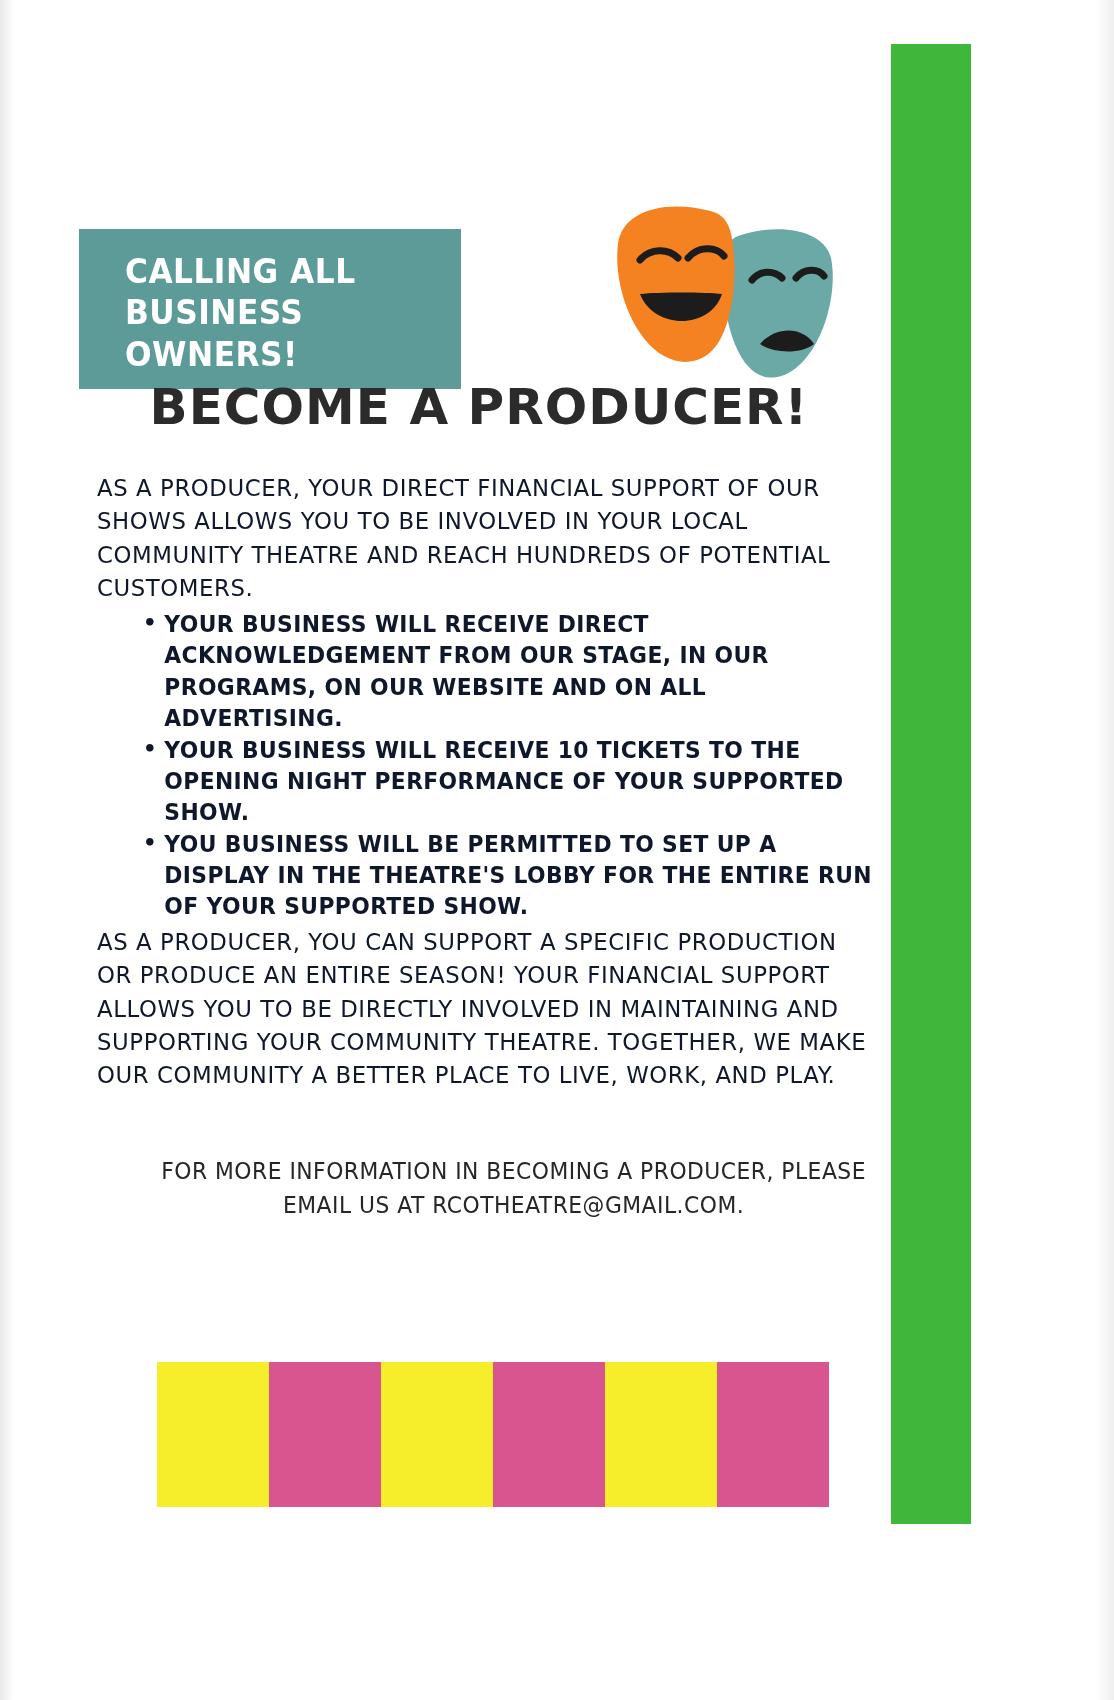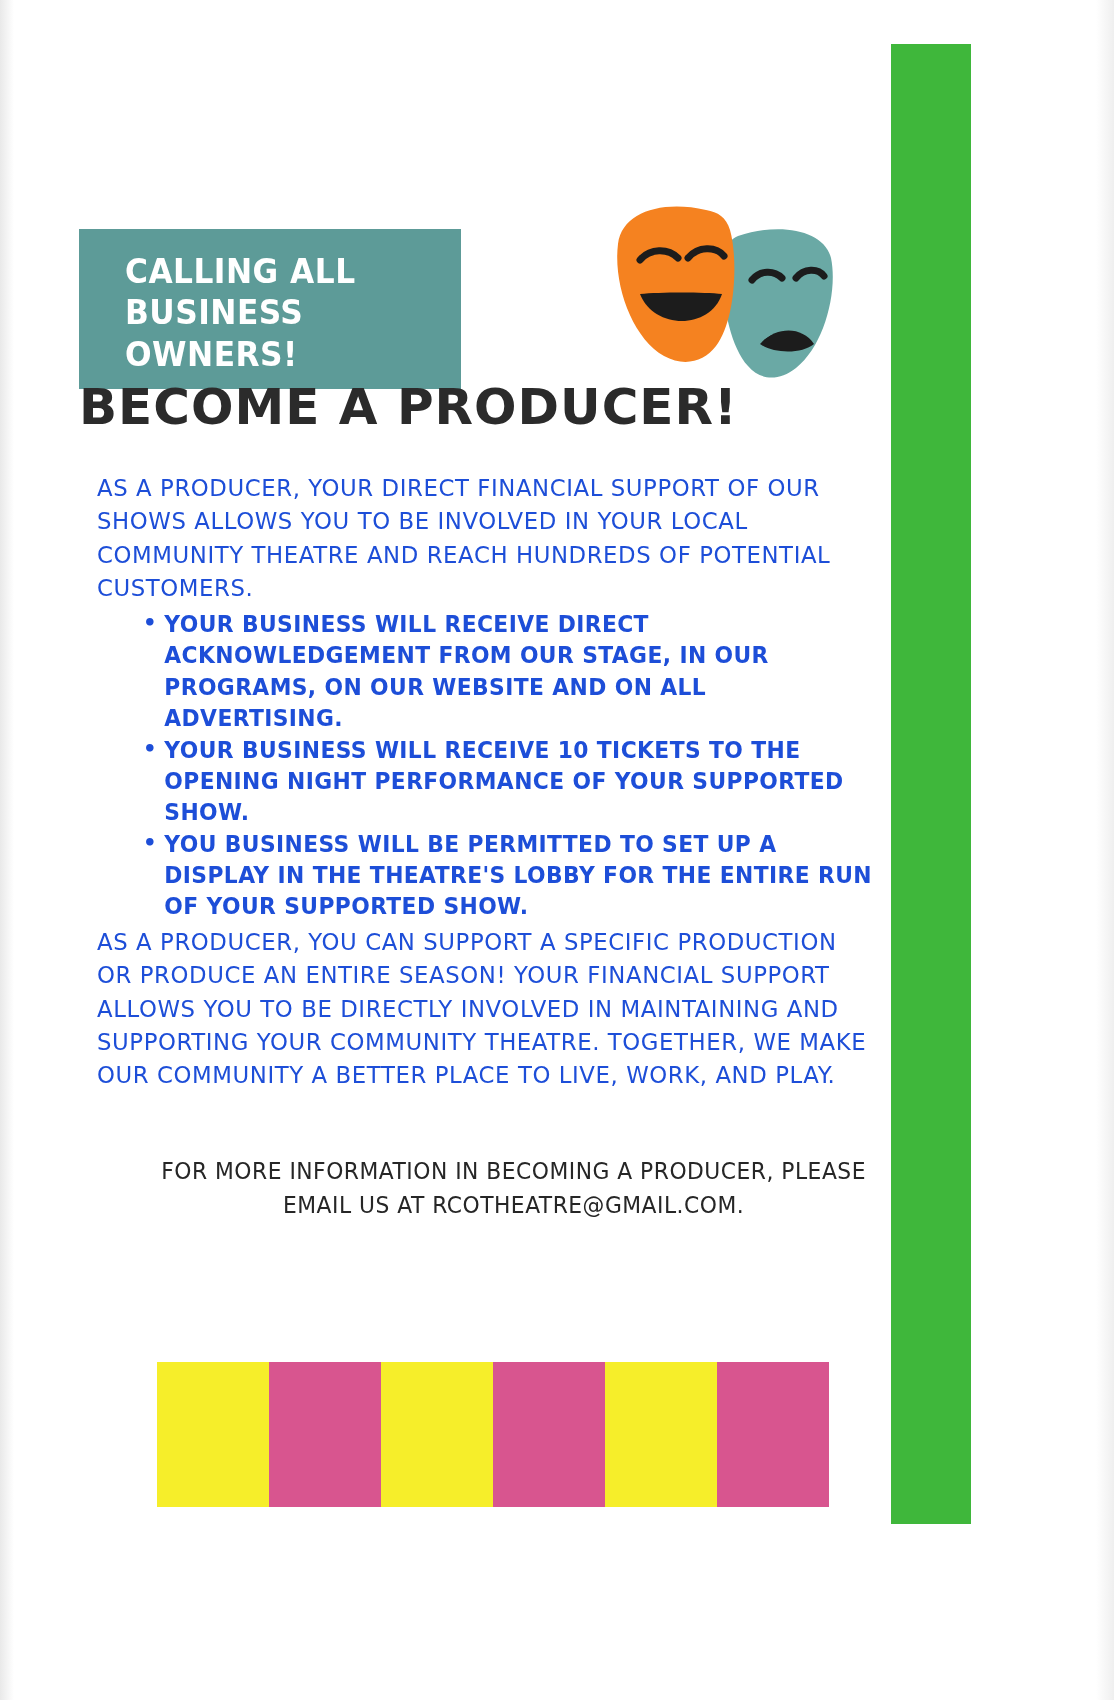--- a/index.html
+++ b/index.html
@@ -69,28 +69,28 @@
   .headline {
     position: absolute;
     left: 79px;
     top: 378px;
     width: 800px;
     font-family: "DejaVu Sans", sans-serif;
     font-weight: bold;
     font-size: 50px;
     letter-spacing: 1px;
     color: #2b2b2b;
-    text-align: left;
+    text-align: center;
   }
   .body-block {
     position: absolute;
     left: 97px;
     top: 472px;
     width: 800px;
-    color: #1d4ed8;
+    color: #0f172a;
   }
   .para {
     font-family: "DejaVu Sans", sans-serif;
     font-size: 23.5px;
     line-height: 1.42;
     letter-spacing: 0.6px;
     margin: 0 0 2px 0;
     transform: scaleX(0.97);
     transform-origin: left top;
   }

